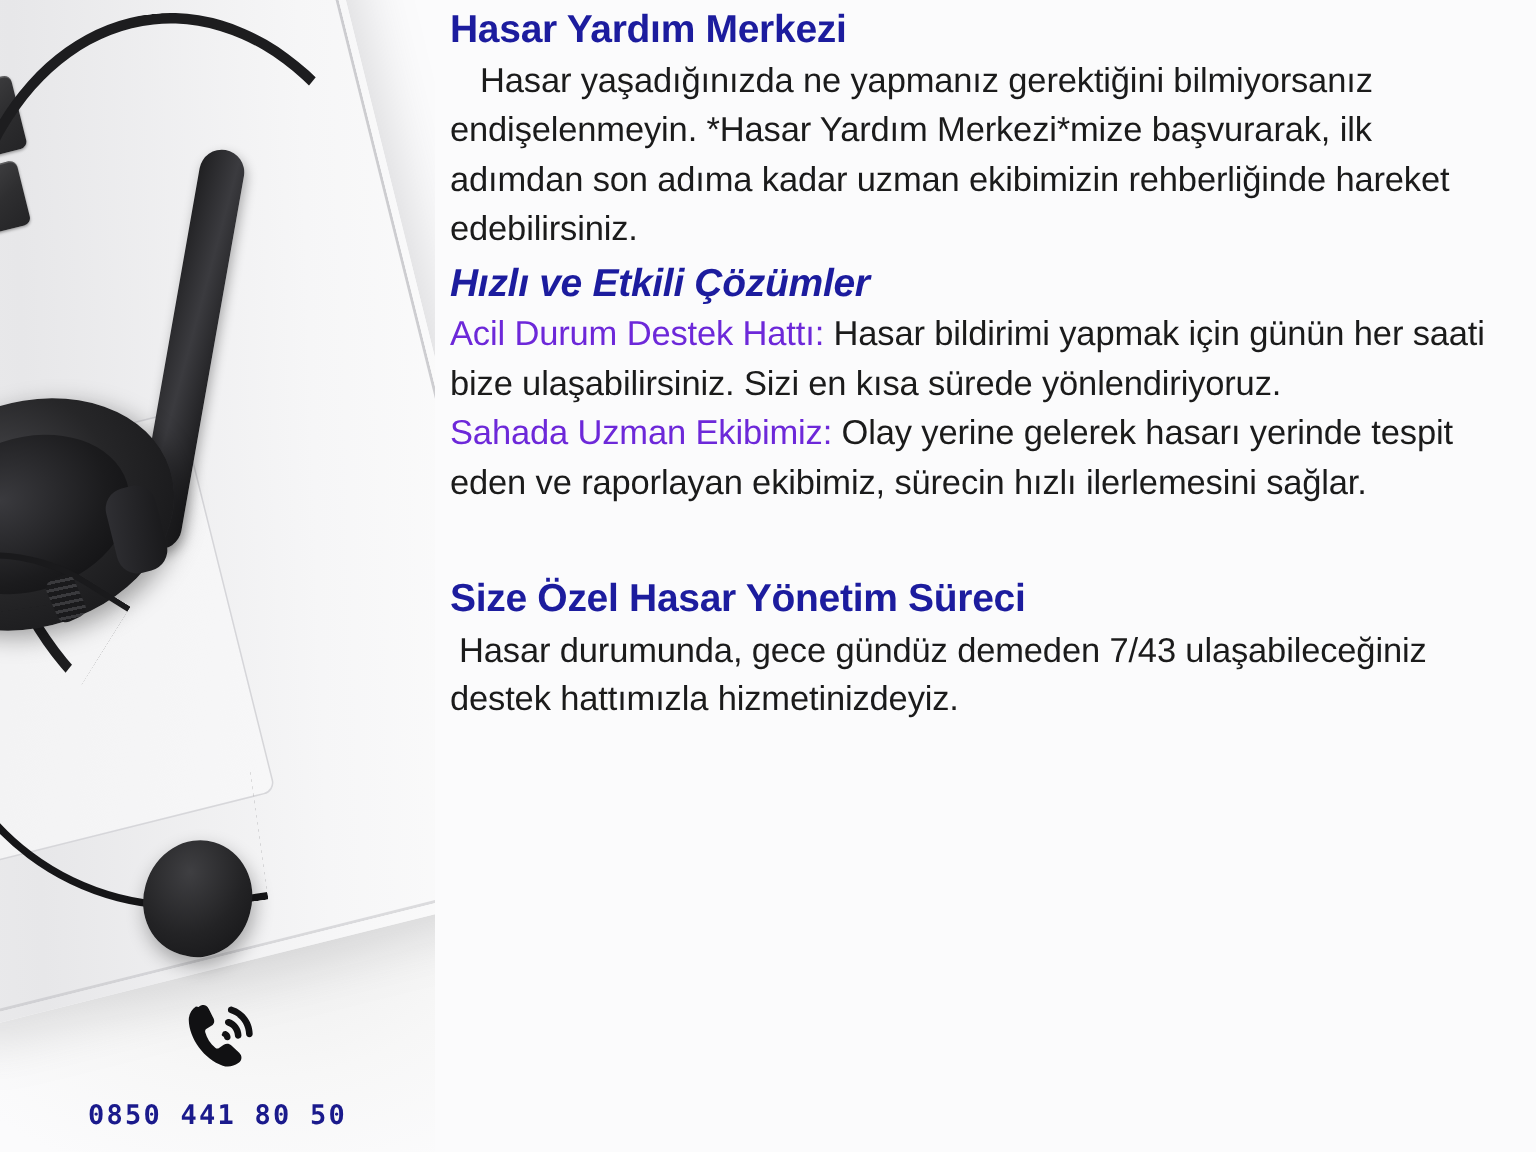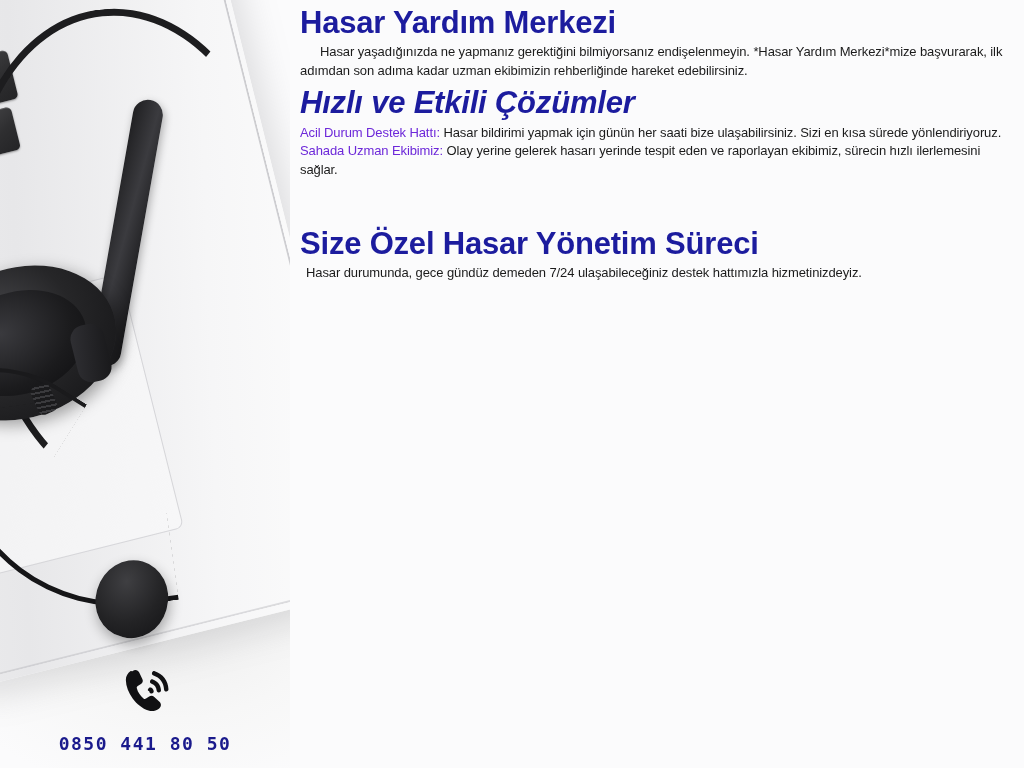--- a/index.html
+++ b/index.html
@@ -219,36 +219,36 @@
     top: 0;
     width: 706px;
     height: 768px;
     overflow: hidden;
     padding-top: 4px;
     box-sizing: border-box;
   }
 
   h2.section-title {
     margin: 0 0 2px 0;
-    font-size: 31px;
+    font-size: 26px;
     line-height: 1.2;
     font-weight: bold;
     color: #1c1c9e;
     letter-spacing: -0.2px;
   }
   h2.spaced {
     margin-top: 46px;
   }
   h2.spaced-sm {
     margin-top: 44px;
   }
 
   p.body-text {
     margin: 0 0 0 0;
-    font-size: 13px;
+    font-size: 23px;
     line-height: 1.43;
     color: #1b1b1b;
     letter-spacing: -0.1px;
   }
   p.indent { text-indent: 20px; }
   p.indent-sm { text-indent: 6px; }
 
   .lead {
     color: #6d28d9;
   }
@@ -301,16 +301,16 @@
 
     <h2 class="section-title spaced-sm" style="margin-top:4px;font-style:italic;">Hızlı ve Etkili Çözümler</h2>
 
     <p class="body-text"><span class="lead">Acil Durum Destek Hattı:</span><span> Hasar bildirimi yapmak için günün her saati bize ulaşabilirsiniz. Sizi en kısa sürede yönlendiriyoruz.</span></p>
 
     <p class="body-text"><span class="lead">Sahada Uzman Ekibimiz:</span><span> Olay yerine gelerek hasarı yerinde tespit eden ve raporlayan ekibimiz, sürecin hızlı ilerlemesini sağlar.</span></p>
 
 
     <h2 class="section-title spaced">Size Özel Hasar Yönetim Süreci</h2>
 
-    <p class="body-text indent-sm">Hasar durumunda, gece gündüz demeden 7/24 ulaşabileceğiniz destek hattımızla hizmetinizdeyiz.</p>
+    <p class="body-text indent-sm">Hasar durumunda, gece gündüz demeden 7/43 ulaşabileceğiniz destek hattımızla hizmetinizdeyiz.</p>
 
   </div>
 </div>
 
 </body></html>

